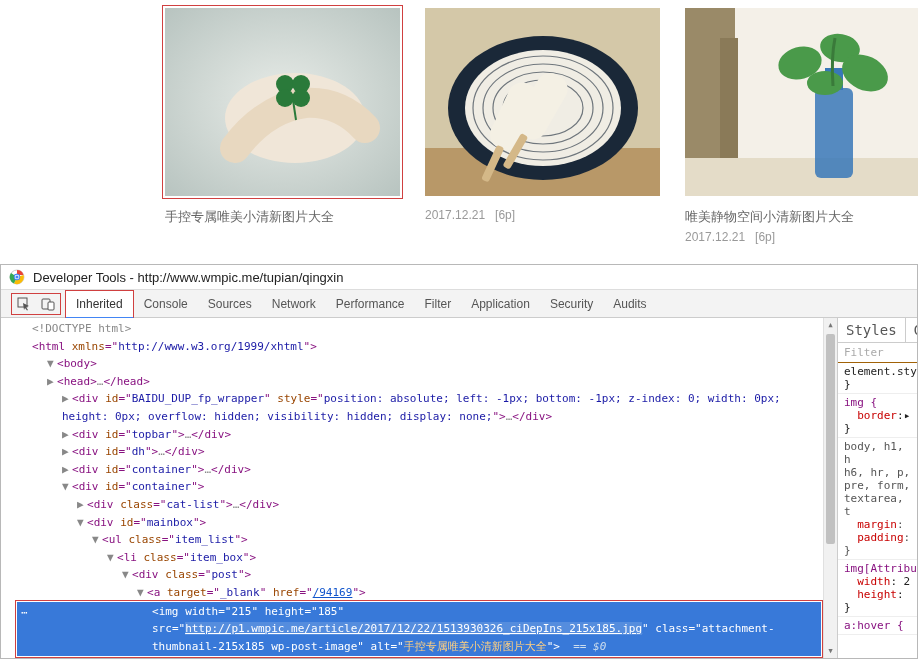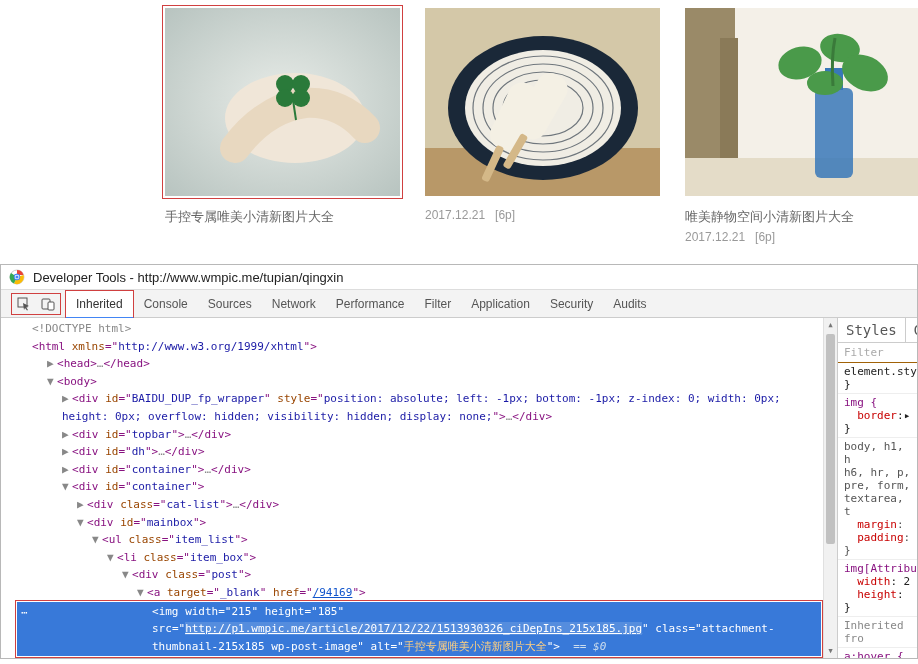--- a/index.html
+++ b/index.html
@@ -193,22 +193,22 @@
     <div class="dt-tab">Filter</div>
     <div class="dt-tab">Application</div>
     <div class="dt-tab">Security</div>
     <div class="dt-tab">Audits</div>
   </div>
 
   <div class="dt-body">
     <div class="dt-elements">
       <div class="el-line el-indent-1"><span class="ellipsis">&lt;!DOCTYPE html&gt;</span></div>
       <div class="el-line el-indent-1"><span class="punct">&lt;</span><span class="tag">html</span> <span class="attr-n">xmlns</span><span class="punct">="</span><span class="attr-v">http://www.w3.org/1999/xhtml</span><span class="punct">"&gt;</span></div>
+      <div class="el-line el-indent-2"><span class="tri">▼</span><span class="punct">&lt;</span><span class="tag">body</span><span class="punct">&gt;</span></div>
       <div class="el-line el-indent-2"><span class="tri">▶</span><span class="punct">&lt;</span><span class="tag">head</span><span class="punct">&gt;</span><span class="ellipsis">…</span><span class="punct">&lt;/</span><span class="tag">head</span><span class="punct">&gt;</span></div>
-      <div class="el-line el-indent-2"><span class="tri">▼</span><span class="punct">&lt;</span><span class="tag">body</span><span class="punct">&gt;</span></div>
       <div class="el-line el-indent-3" style="white-space:normal;padding-right:20px;"><span class="tri">▶</span><span class="punct">&lt;</span><span class="tag">div</span> <span class="attr-n">id</span><span class="punct">="</span><span class="attr-v">BAIDU_DUP_fp_wrapper</span><span class="punct">"</span> <span class="attr-n">style</span><span class="punct">="</span><span class="attr-v">position: absolute; left: -1px; bottom: -1px; z-index: 0; width: 0px; height: 0px; overflow: hidden; visibility: hidden; display: none;</span><span class="punct">"&gt;</span><span class="ellipsis">…</span><span class="punct">&lt;/</span><span class="tag">div</span><span class="punct">&gt;</span></div>
       <div class="el-line el-indent-3"><span class="tri">▶</span><span class="punct">&lt;</span><span class="tag">div</span> <span class="attr-n">id</span><span class="punct">="</span><span class="attr-v">topbar</span><span class="punct">"&gt;</span><span class="ellipsis">…</span><span class="punct">&lt;/</span><span class="tag">div</span><span class="punct">&gt;</span></div>
       <div class="el-line el-indent-3"><span class="tri">▶</span><span class="punct">&lt;</span><span class="tag">div</span> <span class="attr-n">id</span><span class="punct">="</span><span class="attr-v">dh</span><span class="punct">"&gt;</span><span class="ellipsis">…</span><span class="punct">&lt;/</span><span class="tag">div</span><span class="punct">&gt;</span></div>
       <div class="el-line el-indent-3"><span class="tri">▶</span><span class="punct">&lt;</span><span class="tag">div</span> <span class="attr-n">id</span><span class="punct">="</span><span class="attr-v">container</span><span class="punct">"&gt;</span><span class="ellipsis">…</span><span class="punct">&lt;/</span><span class="tag">div</span><span class="punct">&gt;</span></div>
       <div class="el-line el-indent-3"><span class="tri">▼</span><span class="punct">&lt;</span><span class="tag">div</span> <span class="attr-n">id</span><span class="punct">="</span><span class="attr-v">container</span><span class="punct">"&gt;</span></div>
       <div class="el-line el-indent-4"><span class="tri">▶</span><span class="punct">&lt;</span><span class="tag">div</span> <span class="attr-n">class</span><span class="punct">="</span><span class="attr-v">cat-list</span><span class="punct">"&gt;</span><span class="ellipsis">…</span><span class="punct">&lt;/</span><span class="tag">div</span><span class="punct">&gt;</span></div>
       <div class="el-line el-indent-4"><span class="tri">▼</span><span class="punct">&lt;</span><span class="tag">div</span> <span class="attr-n">id</span><span class="punct">="</span><span class="attr-v">mainbox</span><span class="punct">"&gt;</span></div>
       <div class="el-line el-indent-5"><span class="tri">▼</span><span class="punct">&lt;</span><span class="tag">ul</span> <span class="attr-n">class</span><span class="punct">="</span><span class="attr-v">item_list</span><span class="punct">"&gt;</span></div>
       <div class="el-line el-indent-6"><span class="tri">▼</span><span class="punct">&lt;</span><span class="tag">li</span> <span class="attr-n">class</span><span class="punct">="</span><span class="attr-v">item_box</span><span class="punct">"&gt;</span></div>
       <div class="el-line el-indent-7"><span class="tri">▼</span><span class="punct">&lt;</span><span class="tag">div</span> <span class="attr-n">class</span><span class="punct">="</span><span class="attr-v">post</span><span class="punct">"&gt;</span></div>
@@ -251,17 +251,16 @@
         <span>pre, form,</span><br>
         <span>textarea, t</span><br>
         &nbsp;&nbsp;<span class="prop-n">margin</span><span>:</span><br>
         &nbsp;&nbsp;<span class="prop-n">padding</span><span>:</span><br>}
       </div>
       <div class="style-block">
         <span class="sel">img[Attribu</span><br>
         &nbsp;&nbsp;<span class="prop-n">width</span><span>: 2</span><br>
         &nbsp;&nbsp;<span class="prop-n">height</span><span>:</span><br>}
       </div>
-      <div class="style-block" style="color:#888;"><span>Inherited fro</span></div>
       <div class="style-block"><span class="sel">a:hover {</span></div>
     </div>
   </div>
 </div>
 
 </body></html>

